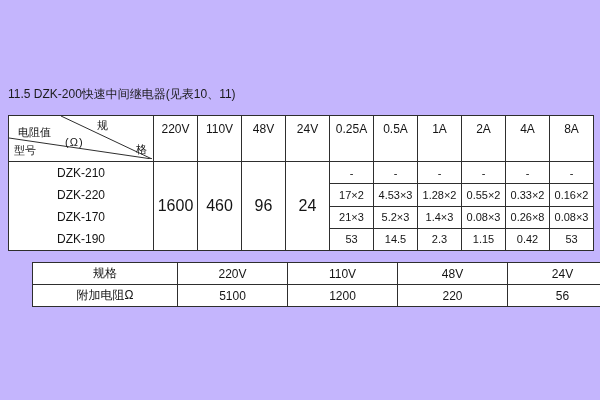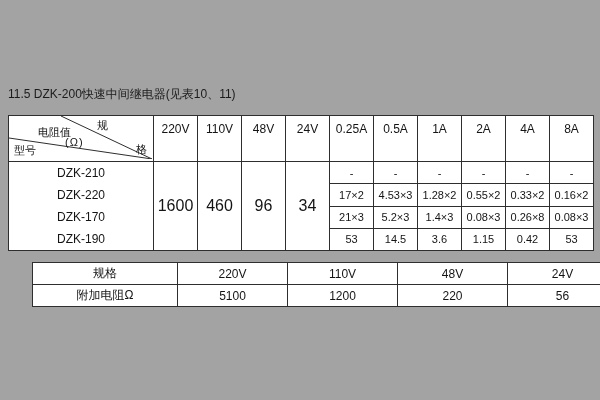--- a/index.html
+++ b/index.html
@@ -2,21 +2,21 @@
 <html><head>
 <meta charset="utf-8">
 <style>
   * { box-sizing: border-box; }
   html, body { margin:0; padding:0; }
   body {
     width:600px; height:400px; background:#ffffff;
     font-family:"Liberation Sans","DejaVu Sans",sans-serif;
     color:#161616;
   }
-  .screen { position:relative; width:600px; height:400px; background:#a3a3a3; overflow:hidden; }
+  .screen { position:relative; width:600px; height:400px; background:#c4b5fd; overflow:hidden; }
 
   .title { position:absolute; left:8px; top:86px; font-size:12px; color:#1b1b1b; white-space:nowrap; }
 
   table { border-collapse:collapse; table-layout:fixed; position:absolute; left:8px; background:#fff; }
   #spec-table  { top:115px; width:585px; border:1.5px solid #2a2a2a; }
   #addon-table { top:262px; width:585px; border:1.5px solid #2a2a2a;margin-left:24px; }
 
   td {
     border:1px solid #2e2e2e; text-align:center; vertical-align:middle;
     font-size:12px; color:#141414; padding:0; overflow:hidden; white-space:nowrap;
@@ -27,21 +27,21 @@
   td.amp-cell { font-size:11px; }
   td.volt-cell { font-size:16px; }
 
   
   td.corner { position:relative; padding:0; }
   .corner-box { position:relative; width:100%; height:45px; }
   .corner-box svg { position:absolute; left:0; top:0; }
   .corner-box span { position:absolute; font-size:11px; color:#141414; white-space:nowrap; }
   .lbl-spec-top   { left:88px; top:2px; }
   .lbl-spec-bot   { left:127px; top:26px; }
-  .lbl-res        { left:29px; top:9px; }
+  .lbl-res        { left:9px; top:9px; }
   .lbl-res-unit   { left:56px; top:20px; letter-spacing:1px; }
   .lbl-model      { left:5px; top:27px; }
 
   .model-stack { width:100%; }
   .model-stack .model-label { height:22px; line-height:22px; text-align:center; font-size:12px; }
 
   #addon-table td { height:22px; }
 </style>
 </head>
 <body>
@@ -95,21 +95,21 @@
           <div class="model-stack">
             <div class="model-label">DZK-210</div>
             <div class="model-label">DZK-220</div>
             <div class="model-label">DZK-170</div>
             <div class="model-label">DZK-190</div>
           </div>
         </td>
         <td class="volt-cell" rowspan="4">1600</td>
         <td class="volt-cell" rowspan="4">460</td>
         <td class="volt-cell" rowspan="4">96</td>
-        <td class="volt-cell" rowspan="4">34</td>
+        <td class="volt-cell" rowspan="4">24</td>
         <td class="amp-cell">-</td>
         <td class="amp-cell">-</td>
         <td class="amp-cell">-</td>
         <td class="amp-cell">-</td>
         <td class="amp-cell">-</td>
         <td class="amp-cell">-</td>
       </tr>
       <tr class="data-row">
         <td class="amp-cell">17×2</td>
         <td class="amp-cell">4.53×3</td>
@@ -122,21 +122,21 @@
         <td class="amp-cell">21×3</td>
         <td class="amp-cell">5.2×3</td>
         <td class="amp-cell">1.4×3</td>
         <td class="amp-cell">0.08×3</td>
         <td class="amp-cell">0.26×8</td>
         <td class="amp-cell">0.08×3</td>
       </tr>
       <tr class="data-row">
         <td class="amp-cell">53</td>
         <td class="amp-cell">14.5</td>
-        <td class="amp-cell">3.6</td>
+        <td class="amp-cell">2.3</td>
         <td class="amp-cell">1.15</td>
         <td class="amp-cell">0.42</td>
         <td class="amp-cell">53</td>
       </tr>
     </tbody>
   </table>
 
   <table id="addon-table">
     <colgroup>
       <col style="width:145px">

